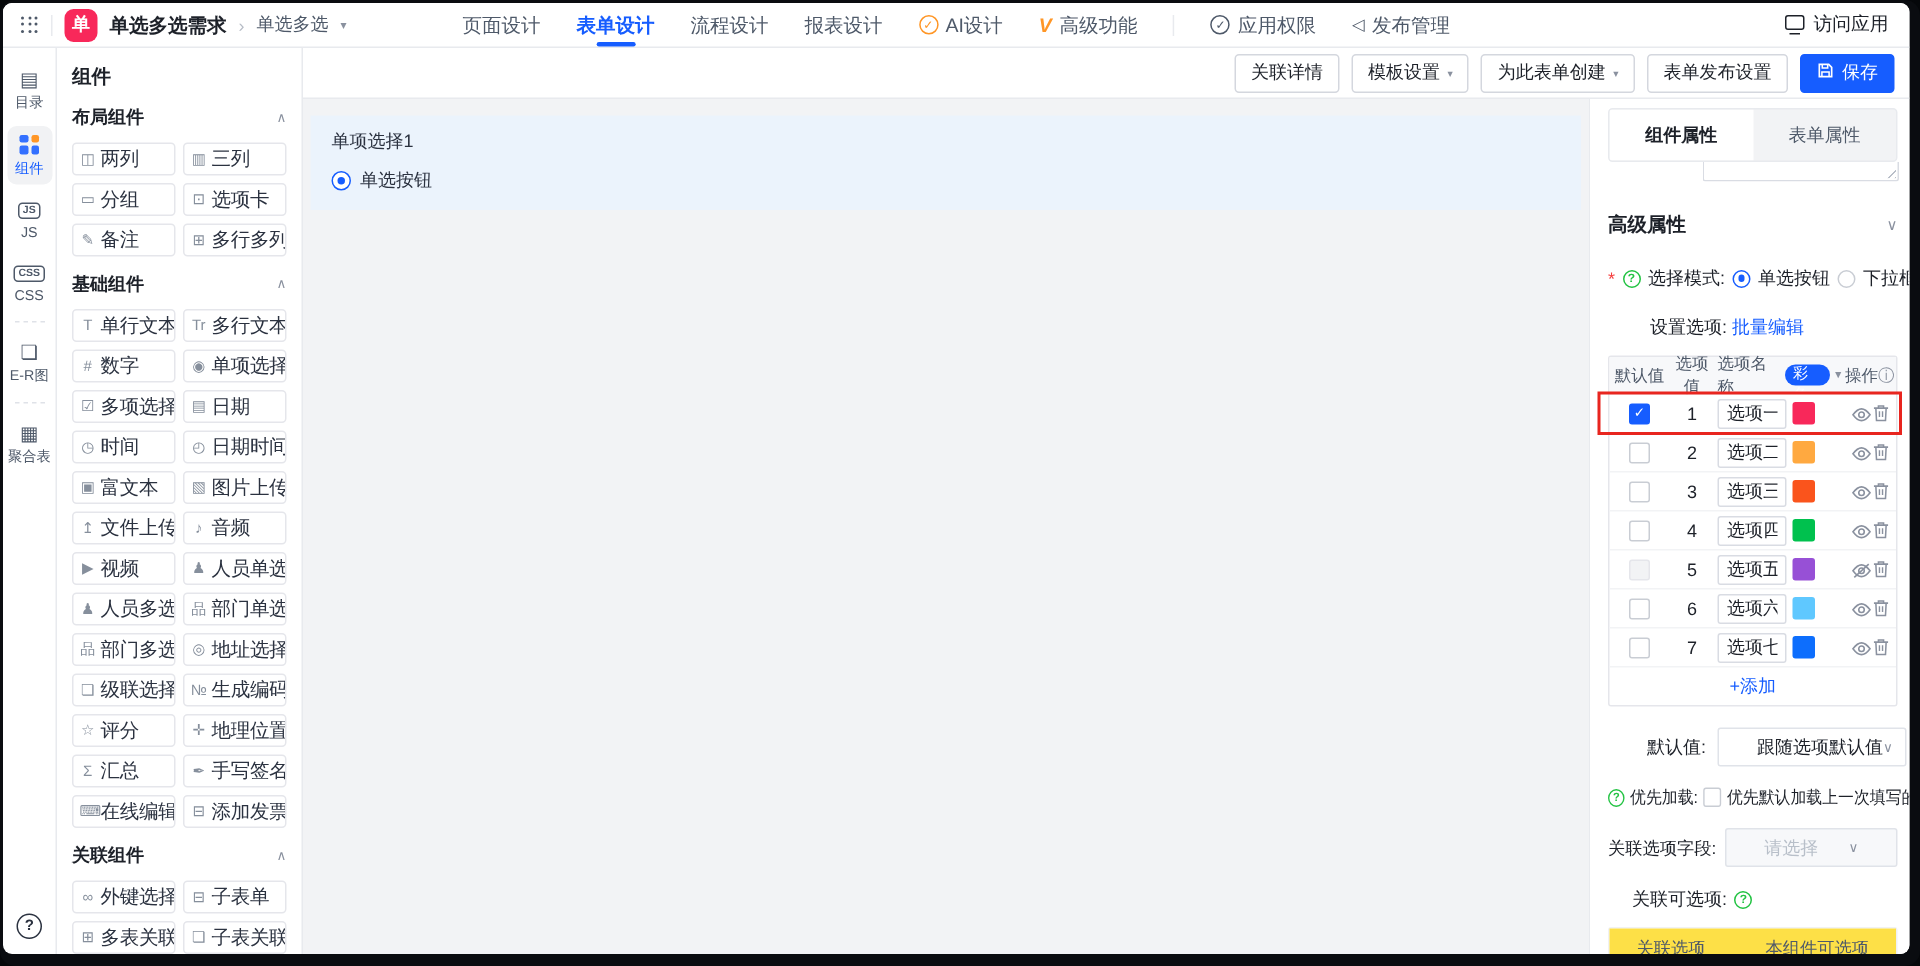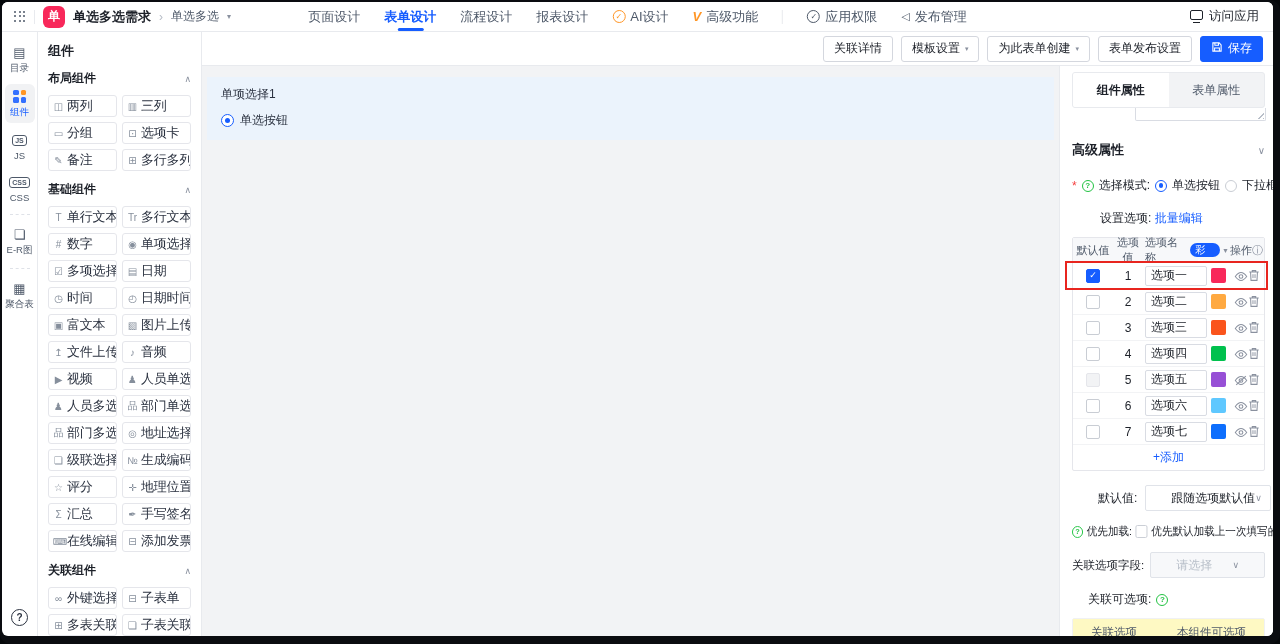--- a/index.html
+++ b/index.html
@@ -101,33 +101,33 @@
 .h-name{gap:2px}
 .c-name{gap:4px}
 .pill{background:#165dff;color:#fff;font-size:10px;height:14px;line-height:14px;padding:0 5px;border-radius:7px;cursor:pointer}
 .hd-caret{font-size:7px;color:#8a919f;cursor:pointer}
 .info-ic{color:#8a919f;font-size:11px;font-style:normal}
 .ot-body .ot-row{border-top:1px solid #f2f3f5}
 .cb{width:14px;height:14px;border:1px solid #c9cdd4;border-radius:2px;background:#fff;cursor:pointer;flex:0 0 auto}
 .cb.checked{background:#165dff;border-color:#165dff;display:grid;place-items:center}
 .cb.checked::after{content:"✓";color:#fff;font-size:9px;font-weight:700;line-height:1}
 .cb.disabled{background:#f2f3f5;border-color:#e5e6eb}
-.opt-input{width:62px;height:20px;border:1px solid #d9dce3;border-radius:2px;font-size:12px;padding:0 5px;color:#1d2129;font-family:inherit;background:#fff}
+.opt-input{width:46px;height:20px;border:1px solid #d9dce3;border-radius:2px;font-size:12px;padding:0 5px;color:#1d2129;font-family:inherit;background:#fff}
 .swatch{width:15px;height:15px;border-radius:2px;flex:0 0 auto;cursor:pointer}
 .icon-btn{display:grid;place-items:center;cursor:pointer}
 .ot-row.hl::after{content:"";position:absolute;top:-2px;bottom:-2px;left:-8px;right:-4px;border:2px solid #e8251f;pointer-events:none;z-index:2}
 .ot-add{height:26px;display:grid;place-items:center;border-top:1px solid #f2f3f5;color:#165dff;font-size:12px;cursor:pointer}
 
 .form-row{display:flex;align-items:center;margin-top:14px;white-space:nowrap}
 .select{height:26px;border:1px solid #e0e3e9;border-radius:2px;display:flex;align-items:center;justify-content:space-between;padding:0 25px;font-size:12px;color:#1d2129;cursor:pointer;background:#fff}
 .select .chev{color:#8a919f;font-size:9px}
 .select.disabled{background:#f7f8fa;color:#b8bfc9}
 .preload-row{display:flex;align-items:center;gap:4px;margin-top:13px;white-space:nowrap;transform:scaleX(.92);transform-origin:left;font-size:11.5px}
 .rel-table{margin-top:10px;border:1px solid #f0f1f4;border-radius:2px}
-.rel-hd{display:flex;align-items:center;height:26px;background:#fef9c3;color:#4e5969;font-size:11.5px}
+.rel-hd{display:flex;align-items:center;height:26px;background:#fde047;color:#4e5969;font-size:11.5px}
 .rel-hd .rc1{width:45%;padding-left:18px}
 .rel-hd .rc2{flex:1;text-align:center}
 .rel-empty{height:48px;display:grid;place-items:center;color:#4e5969;font-size:12px;background:#fff}
 </style>
 </head>
 <body>
 
 <div class="frame">
 <div class="app">
 

